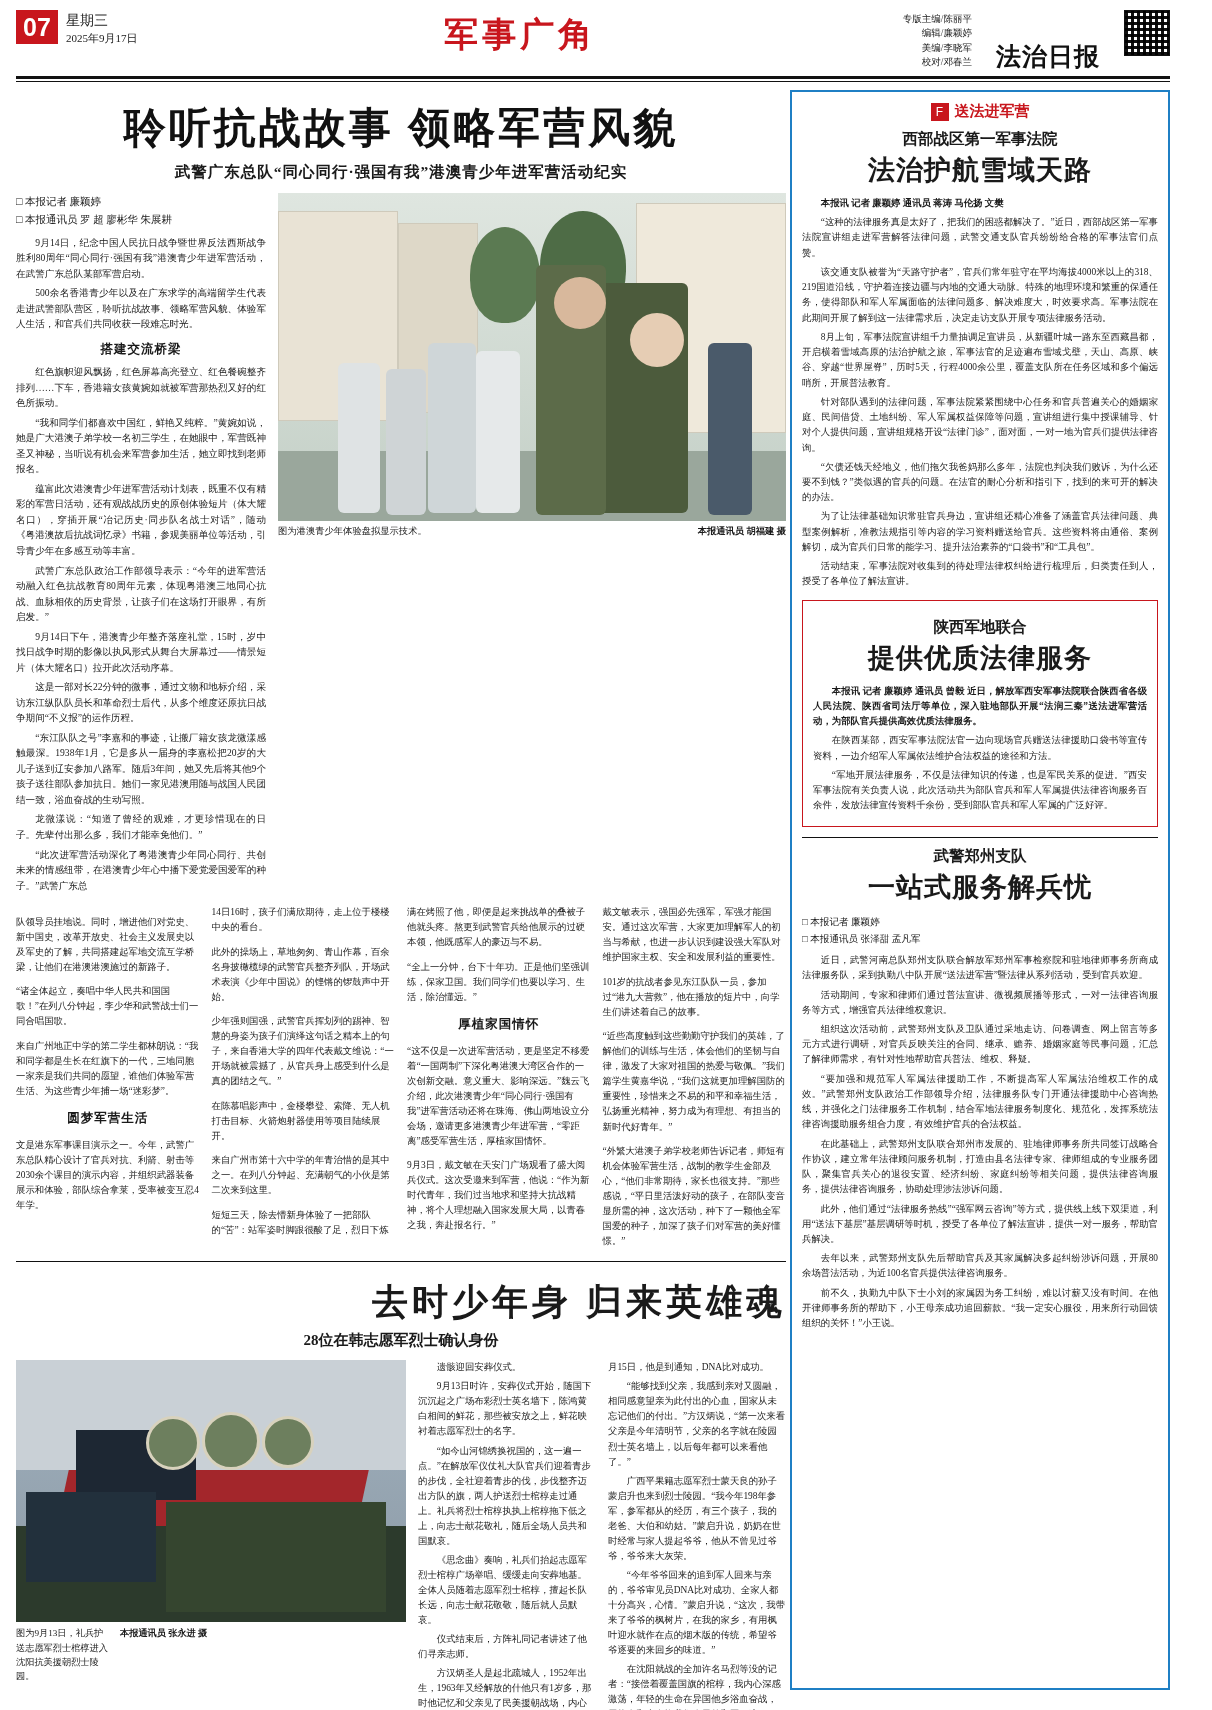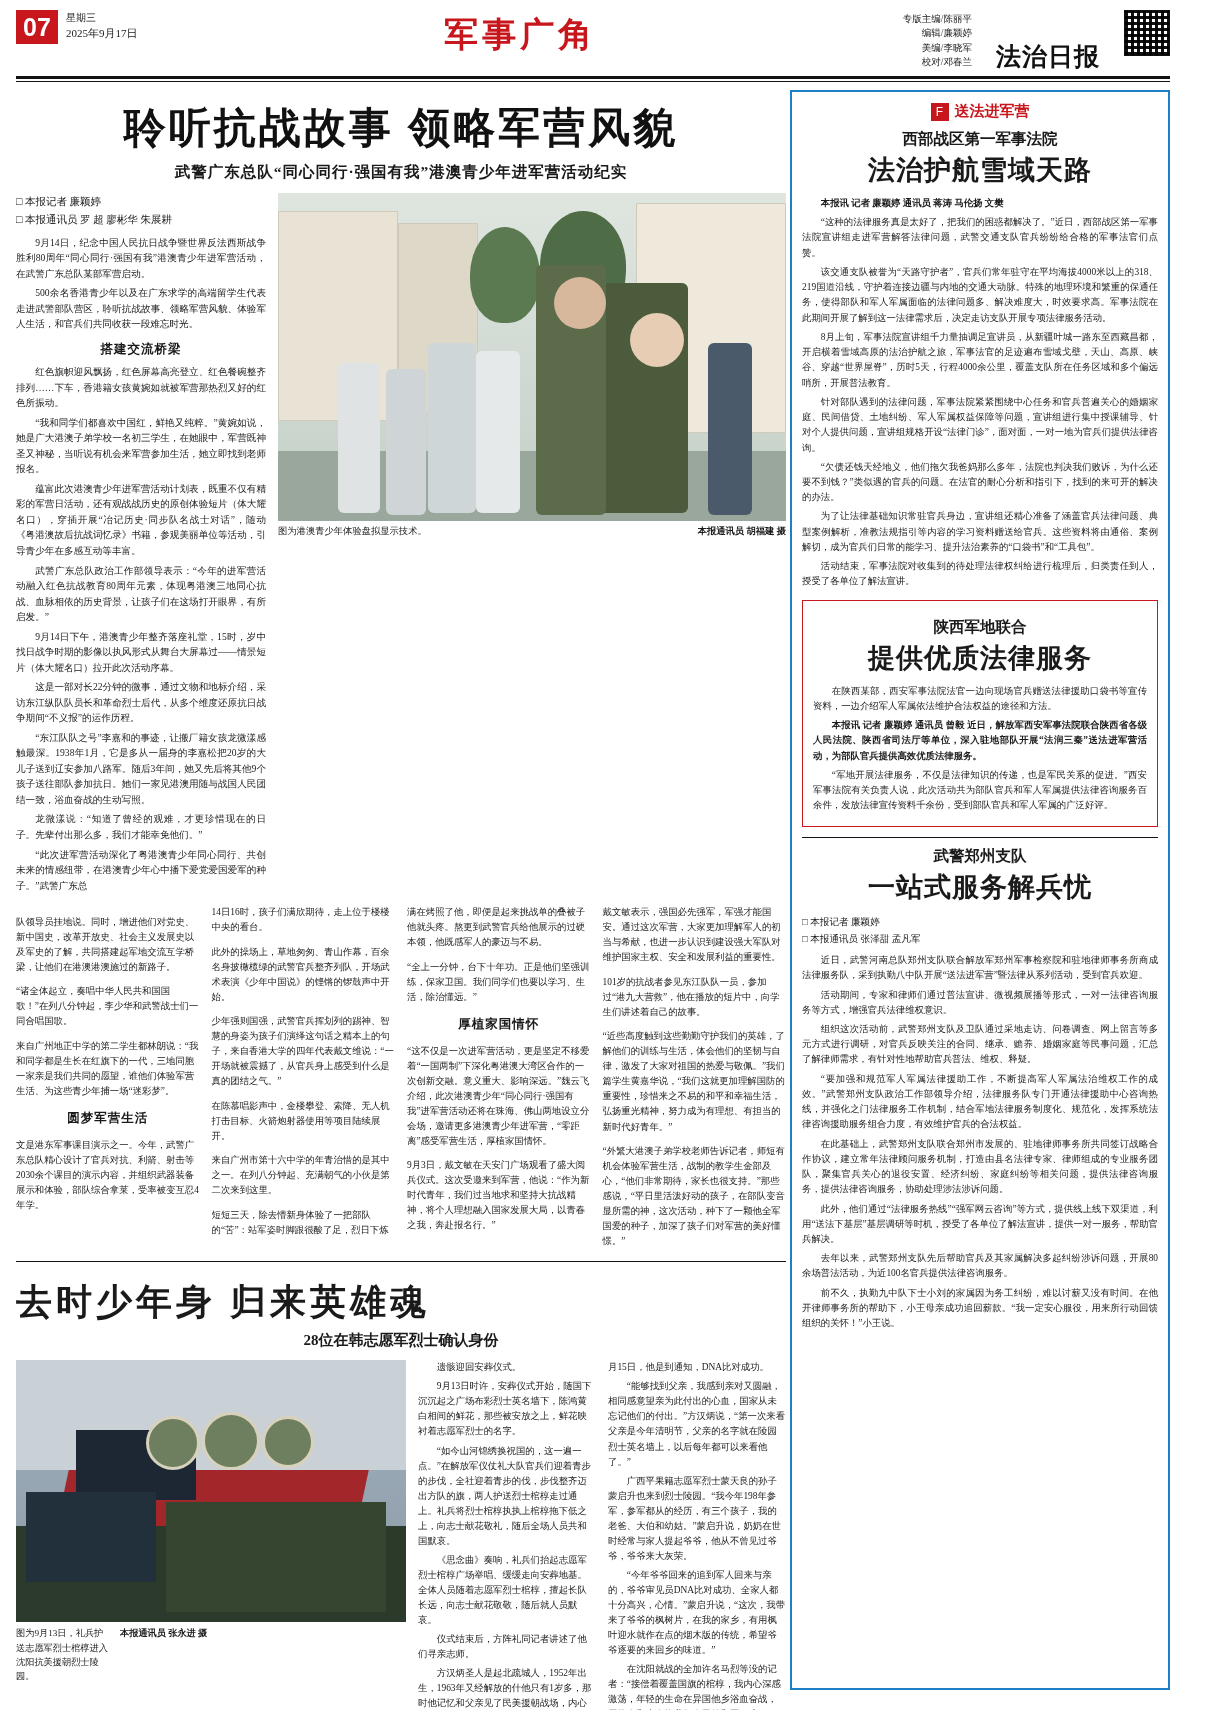--- a/index.html
+++ b/index.html
@@ -16,21 +16,21 @@
 
   
   .masthead { display: flex; align-items: flex-start; justify-content: space-between; height: 62px; }
   .mh-left { display: flex; align-items: flex-start; gap: 8px; }
   .pagenum {
     width: 42px; height: 34px; background: #c8161d; color: #fff;
     font-family: "Liberation Sans", sans-serif; font-weight: bold; font-size: 25px;
     display: flex; align-items: center; justify-content: center; line-height: 1;
   }
   .mh-date { font-size: 11px; line-height: 1.45; padding-top: 1px; color: #222; }
-  .mh-date .w { font-size: 10px; }
+  .mh-date .w { font-size: 14px; }
   .mh-center {
     flex: 1; text-align: center; font-family: "Liberation Sans", sans-serif;
     font-weight: bold; font-size: 34px; letter-spacing: 4px; color: #c8161d;
     padding-top: 2px;
   }
   .mh-right { display: flex; align-items: flex-start; gap: 24px; }
   .mh-credits { font-size: 9.5px; line-height: 1.5; text-align: right; color: #222; padding-top: 2px; }
   .mh-logo {
     font-family: "Liberation Sans", sans-serif; font-weight: bold; font-size: 25px;
     color: #111; letter-spacing: 1px; padding-top: 2px; margin-top: 28px;
@@ -67,21 +67,21 @@
     width: 508px; height: 328px; position: relative; overflow: hidden;
     background: linear-gradient(180deg,#cfd8d2 0%,#b9c6bc 40%,#9fb0a2 100%);
   }
   .cap { font-size: 9.3px; display: flex; justify-content: space-between; padding-top: 4px; }
   .cap .credit { font-weight: bold; }
 
   .four-cols { column-count: 4; column-gap: 12px; margin-top: 8px; font-size: 9.4px; line-height: 1.6; }
 
   
   .feature2 { margin-top: 12px; border-top: 1px solid #111; padding-top: 10px; }
-  .f2-title { text-align: left; font-family: "Liberation Sans", sans-serif; font-weight: bold;
+  .f2-title { text-align: right; font-family: "Liberation Sans", sans-serif; font-weight: bold;
     font-size: 36px; letter-spacing: 4px; margin: 6px 0 4px; }
   .f2-sub { text-align: center; font-size: 15px; font-weight: bold; margin-bottom: 10px; }
   .f2-body { display: flex; gap: 12px; }
   .f2-photo { width: 390px; height: 262px; position: relative; overflow: hidden;
     background: linear-gradient(180deg,#b9c3cc 0%,#9aa6b1 55%,#7f8b96 100%); }
   .f2-cap { font-size: 9.2px; line-height: 1.55; width: 96px; }
   .f2-cols { flex: 1; column-count: 2; column-gap: 12px; font-size: 9.4px; line-height: 1.6; }
 
   
   .rc-flag { display: flex; align-items: center; justify-content: center; gap: 6px; margin: 2px 0 8px; }
@@ -271,22 +271,22 @@
         <p>针对部队遇到的法律问题，军事法院紧紧围绕中心任务和官兵普遍关心的婚姻家庭、民间借贷、土地纠纷、军人军属权益保障等问题，宣讲组进行集中授课辅导、针对个人提供问题，宣讲组规格开设“法律门诊”，面对面，一对一地为官兵们提供法律咨询。</p>
         <p>“欠债还钱天经地义，他们拖欠我爸妈那么多年，法院也判决我们败诉，为什么还要不到钱？”类似遇的官兵的问题。在法官的耐心分析和指引下，找到的来可开的解决的办法。</p>
         <p>为了让法律基础知识常驻官兵身边，宣讲组还精心准备了涵盖官兵法律问题、典型案例解析，准教法规指引等内容的学习资料赠送给官兵。这些资料将由通俗、案例解切，成为官兵们日常的能学习、提升法治素养的“口袋书”和“工具包”。</p>
         <p>活动结束，军事法院对收集到的待处理法律权纠给进行梳理后，归类责任到人，授受了各单位了解法宣讲。</p>
       </div>
 
       <div class="rc-box-red">
         <div class="rc-kicker">陕西军地联合</div>
         <div class="rc-title">提供优质法律服务</div>
         <div class="rc-body">
+          <p style="text-indent:2em;font-weight:bold;">本报讯  记者 廉颖婷  通讯员 曾毅  近日，解放军西安军事法院联合陕西省各级人民法院、陕西省司法厅等单位，深入驻地部队开展“法润三秦”送法进军营活动，为部队官兵提供高效优质法律服务。</p>
           <p>在陕西某部，西安军事法院法官一边向现场官兵赠送法律援助口袋书等宣传资料，一边介绍军人军属依法维护合法权益的途径和方法。</p>
-          <p style="text-indent:2em;font-weight:bold;">本报讯  记者 廉颖婷  通讯员 曾毅  近日，解放军西安军事法院联合陕西省各级人民法院、陕西省司法厅等单位，深入驻地部队开展“法润三秦”送法进军营活动，为部队官兵提供高效优质法律服务。</p>
           <p>“军地开展法律服务，不仅是法律知识的传递，也是军民关系的促进。”西安军事法院有关负责人说，此次活动共为部队官兵和军人军属提供法律咨询服务百余件，发放法律宣传资料千余份，受到部队官兵和军人军属的广泛好评。</p>
         </div>
       </div>
 
       <div class="rc-sep"></div>
 
       <div class="rc-kicker">武警郑州支队</div>
       <div class="rc-title">一站式服务解兵忧</div>
       <div class="rc-byline-rows">
         <div>□ 本报记者  廉颖婷</div>

